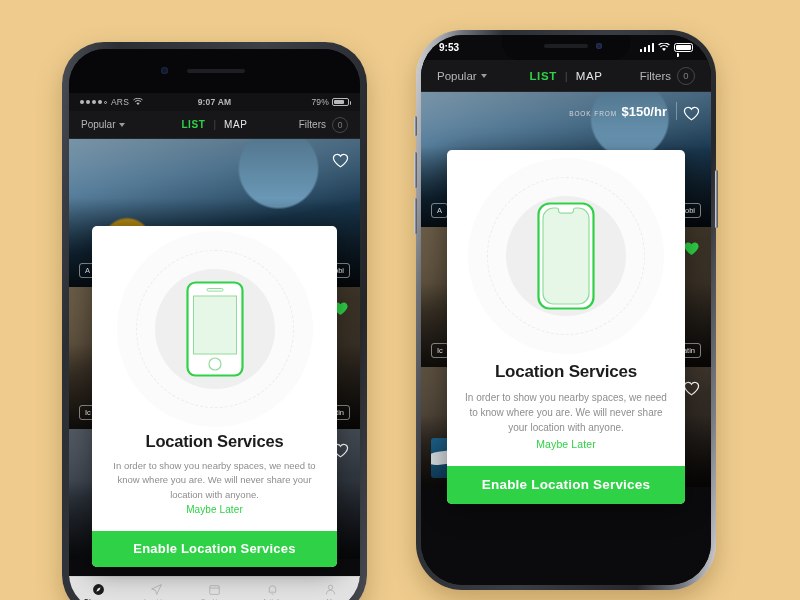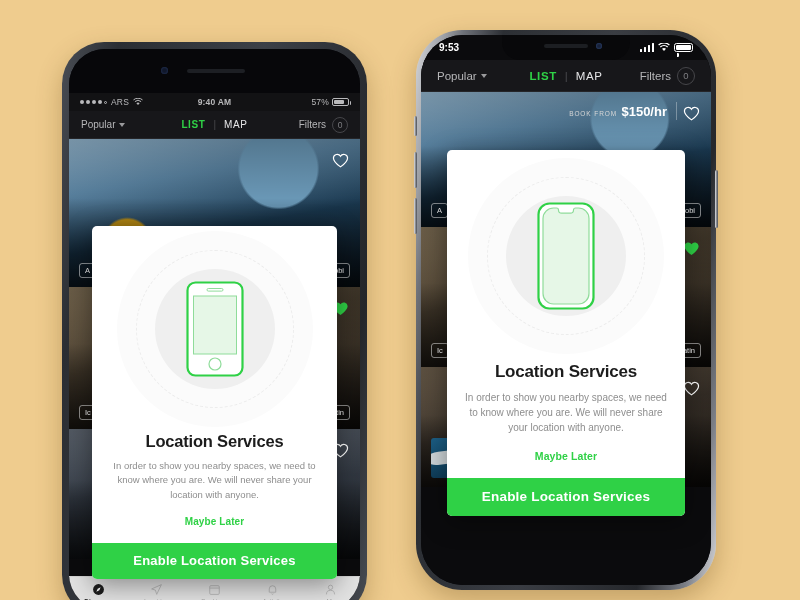--- a/index.html
+++ b/index.html
@@ -184,21 +184,21 @@
   .ring.r1 { width:196px; height:196px; background:#fbfbfb; }
   .ring.r2 { width:158px; height:158px; border:1px dashed #ececec; }
   .ring.r3 { width:120px; height:120px; background:#efefef; }
   .devwrap { position:relative; z-index:2; }
   .devwrap svg { display:block; }
   .mbody { padding:0 18px 16px; text-align:center; }
   .mtitle { font-size:16.5px; font-weight:bold; color:#1c1c1c; letter-spacing:-.2px; }
   #phone-right .mtitle { font-size:17px; }
   .mdesc { font-size:9.5px; line-height:1.52; color:#8e8e8e; margin-top:8px; }
   #phone-right .mdesc { font-size:10px; }
-  .mlater { margin-top:14px; font-size:10px; font-weight:bold; color:#2fd146; letter-spacing:.1px; }
+  .mlater { margin-top:2px; font-size:10px; font-weight:normal; color:#2fd146; letter-spacing:.1px; }
   #phone-right .mlater { font-size:10.5px; }
   .mcta { background:#2fd146; color:#fff; text-align:center; font-weight:bold;
           letter-spacing:.2px; }
   #phone-left .mcta { height:36px; line-height:36px; font-size:13px; }
   #phone-right .mcta { height:38px; line-height:38px; font-size:13.5px; }
 </style>
 </head>
 <body>
 
 <div class="phone" id="phone-left">
@@ -220,23 +220,23 @@
               <i></i>
               <i class="o"></i>
           </span>
           <span>ARS</span>
           <svg width="10" height="8" viewBox="0 0 10 8">
             <path d="M5 7 L3.4 5.2 A2.4 2.4 0 0 1 6.6 5.2 Z" fill="#b9b9bb"></path>
             <path d="M1.9 3.6 A4.6 4.6 0 0 1 8.1 3.6" stroke="#b9b9bb" stroke-width="1" fill="none"></path>
             <path d="M0.5 1.9 A6.8 6.8 0 0 1 9.5 1.9" stroke="#b9b9bb" stroke-width="1" fill="none"></path>
           </svg>
         </span>
-        <span class="mid">9:40 AM</span>
+        <span class="mid">9:07 AM</span>
         <span class="right">
-          <span>57%</span>
+          <span>79%</span>
           <span class="batt">
               <b style="width:79%"></b>
             </span>
         </span>
       </div>
 
       <div class="navbar">
         <span class="nav-pop">
           <span>Popular</span>
           <i class="chev"></i>

